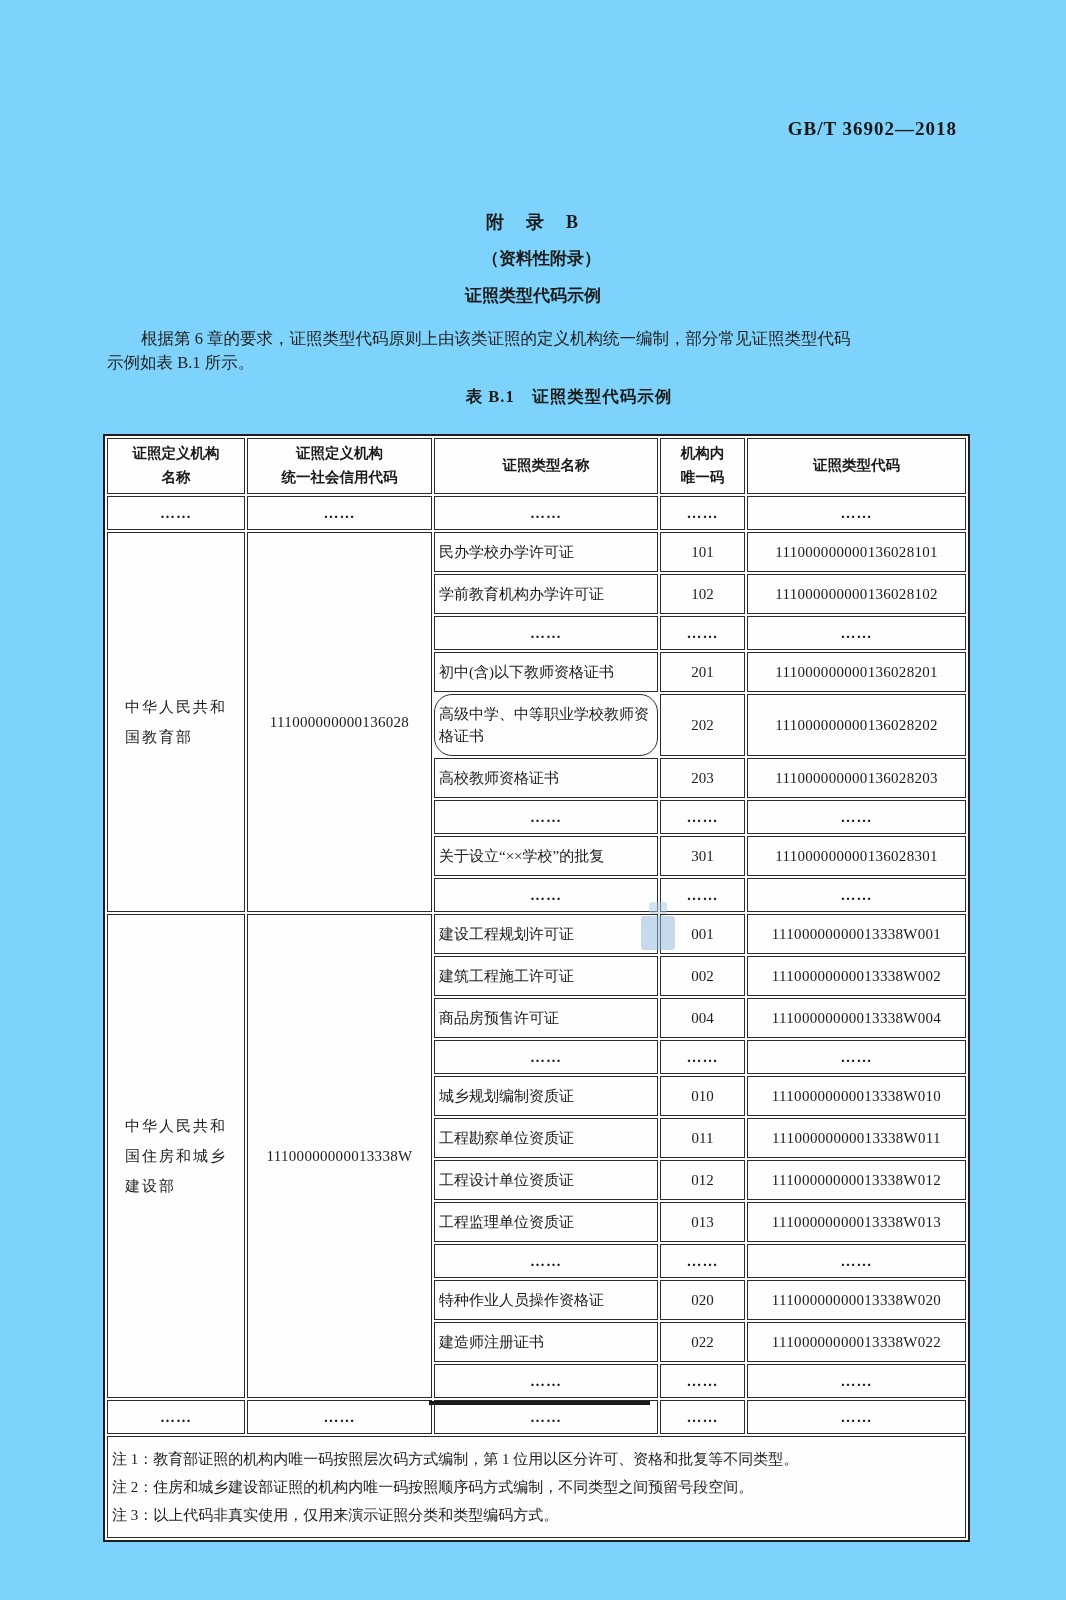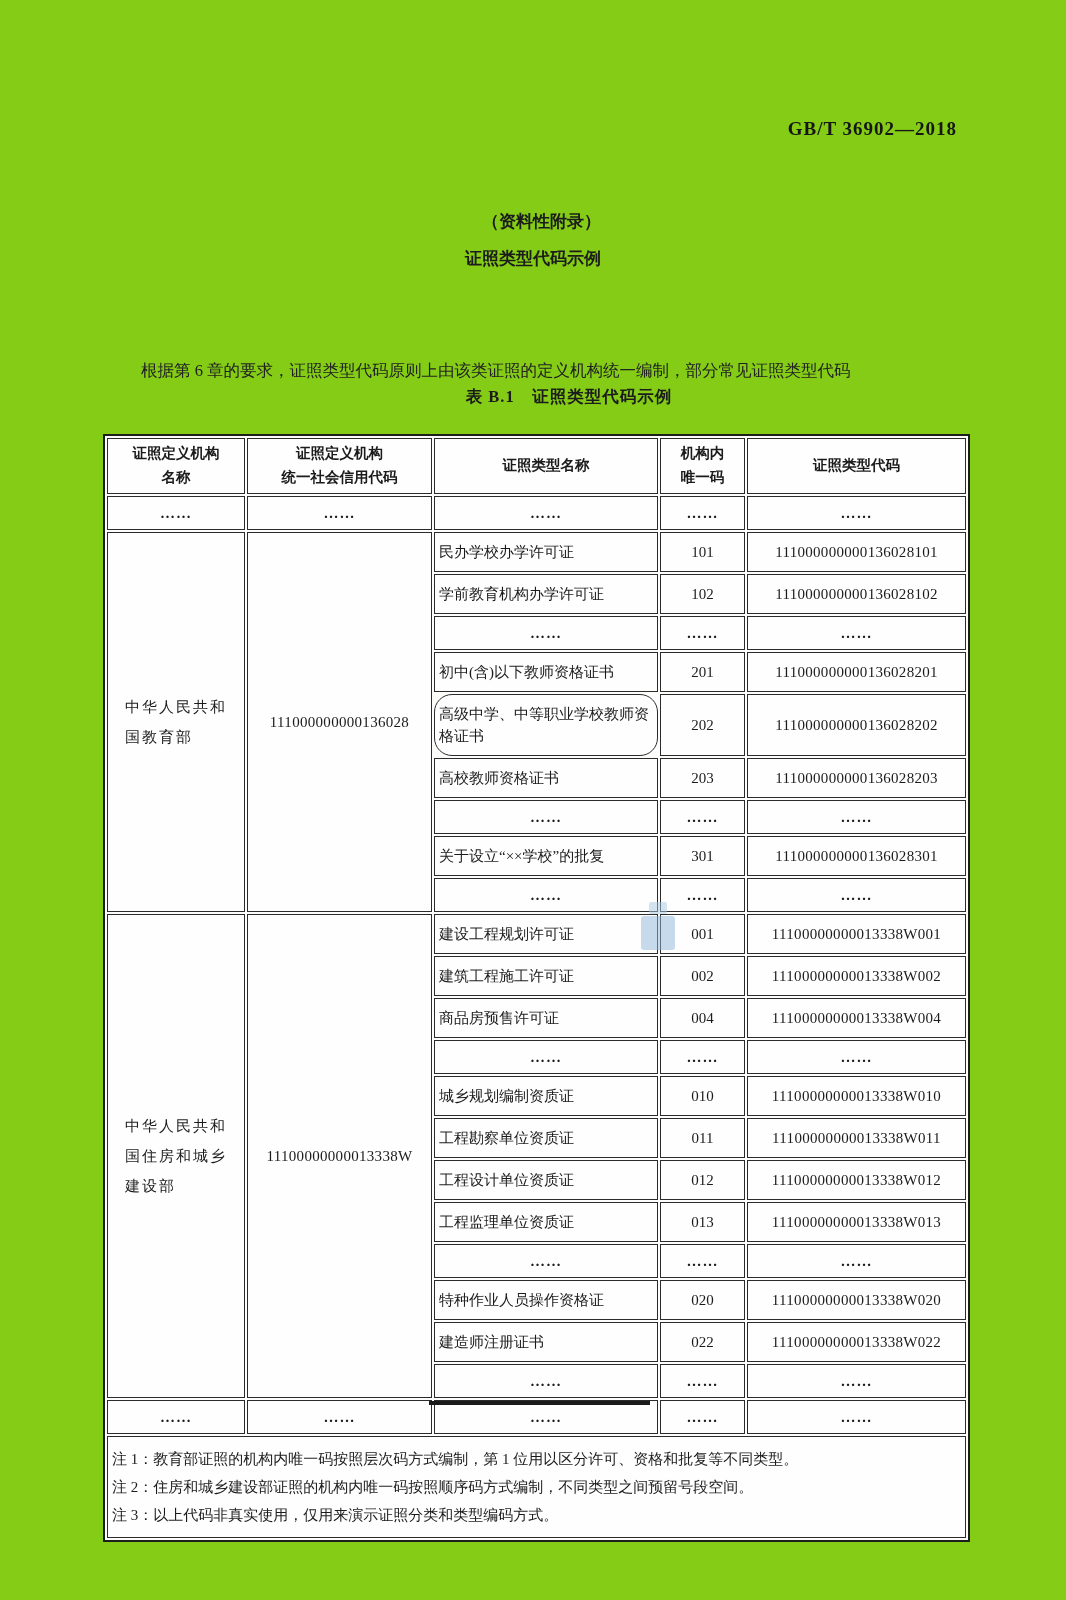--- a/index.html
+++ b/index.html
@@ -4,38 +4,38 @@
 <style>
   html,body{margin:0;padding:0;}
   body{
     width:1066px;height:1600px;
     background:#f4f4f2;
     font-family:"Liberation Serif","DejaVu Serif",serif;
     color:#1c1c1c;
   }
   .page{
     position:relative;width:1066px;height:1600px;
-    background:#84cc16;overflow:hidden;
+    background:#7dd3fc;overflow:hidden;
   }
   .doc-number{
     position:absolute;top:118px;right:109px;
     font-size:19px;font-weight:bold;letter-spacing:1px;
     color:#161616;
   }
   .title-block{
     position:absolute;top:210px;left:0;width:1066px;text-align:center;
   }
   .appendix-title{font-size:18px;font-weight:bold;letter-spacing:2px;margin:0 0 13px 0;}
   .appendix-subtitle{font-size:17px;font-weight:bold;margin:0 0 13px 17px;}
   .appendix-heading{font-size:17px;font-weight:bold;margin:14px;}
   .intro{
     position:absolute;top:327px;left:107px;width:856px;
     font-size:16.5px;line-height:24px;color:#222;
   }
-  .intro .l1{text-indent:34px;margin-top:32px;}
+  .intro .l1{text-indent:34px;}
   .table-caption{
     position:absolute;top:386px;left:0;width:1066px;text-align:center;
     font-size:16.5px;font-weight:bold;letter-spacing:1px;padding-left:36px;
   }
   table.codes{
     position:absolute;top:434px;left:103px;
     width:859px;table-layout:fixed;
     border-collapse:separate;border-spacing:2px;
     border:2px solid #1e1e1e;background:#fdfdfc;
   }
@@ -80,26 +80,28 @@
   .watermark .wm-b{position:absolute;top:14px;left:0;width:34px;height:34px;background:#8fb8da;border-radius:3px;}
 </style>
 </head>
 <body>
 
 <div class="page">
 
   <div class="doc-number">GB/T 36902—2018</div>
 
   <div class="title-block">
+    <p class="appendix-title">附　录　B</p>
     <p class="appendix-subtitle">（资料性附录）</p>
     <p class="appendix-heading">证照类型代码示例</p>
   </div>
 
   <div class="intro">
     <div class="l1">根据第 6 章的要求，证照类型代码原则上由该类证照的定义机构统一编制，部分常见证照类型代码</div>
+    <div class="l2">示例如表 B.1 所示。</div>
   </div>
 
   <div class="table-caption">表 B.1　证照类型代码示例</div>
 
   <table class="codes">
     <colgroup>
       <col style="width:138px">
       <col style="width:185px">
       <col style="width:224px">
       <col style="width:85px">

